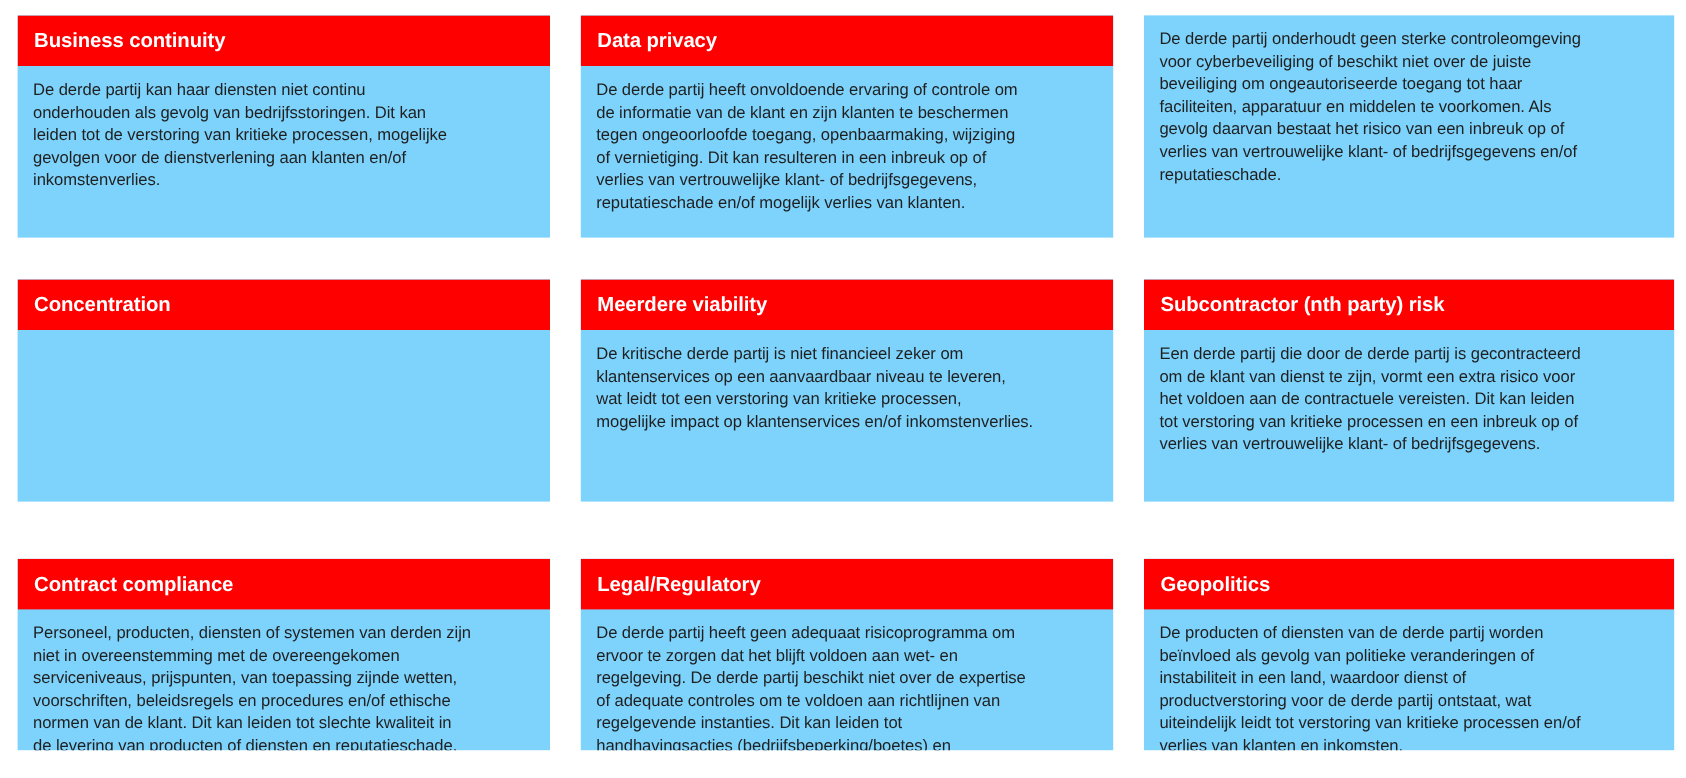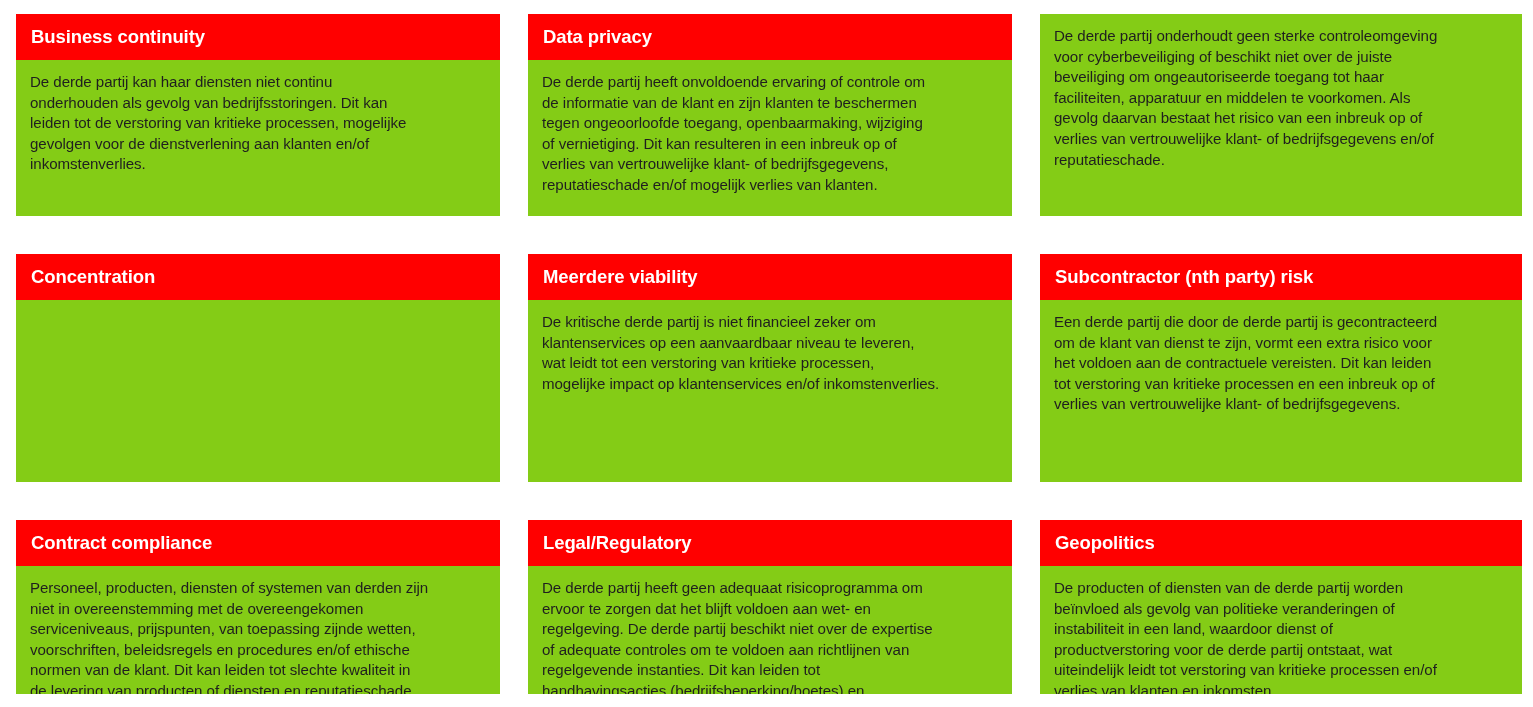--- a/index.html
+++ b/index.html
@@ -23,26 +23,26 @@
     width: 1506px;
     display: grid;
     grid-template-columns: 484px 484px 482px;
     column-gap: 28px;
     row-gap: 38px;
   }
 
   .card {
     display: flex;
     flex-direction: column;
-    background: #84cc16;
+    background: #7dd3fc;
     overflow: hidden;
   }
   .card-r1 { height: 202px; }
-  .card-r2 { height: 228px; }
-  .card-r3 { height: 174px; }
+  .card-r2 { height: 202px; }
+  .card-r3 { height: 174px; margin-top: 14px; }
 
   .card-header {
     background: #ff0000;
     height: 46px;
     min-height: 46px;
     display: flex;
     align-items: center;
     padding: 0 0 0 15px;
     box-sizing: border-box;
   }

